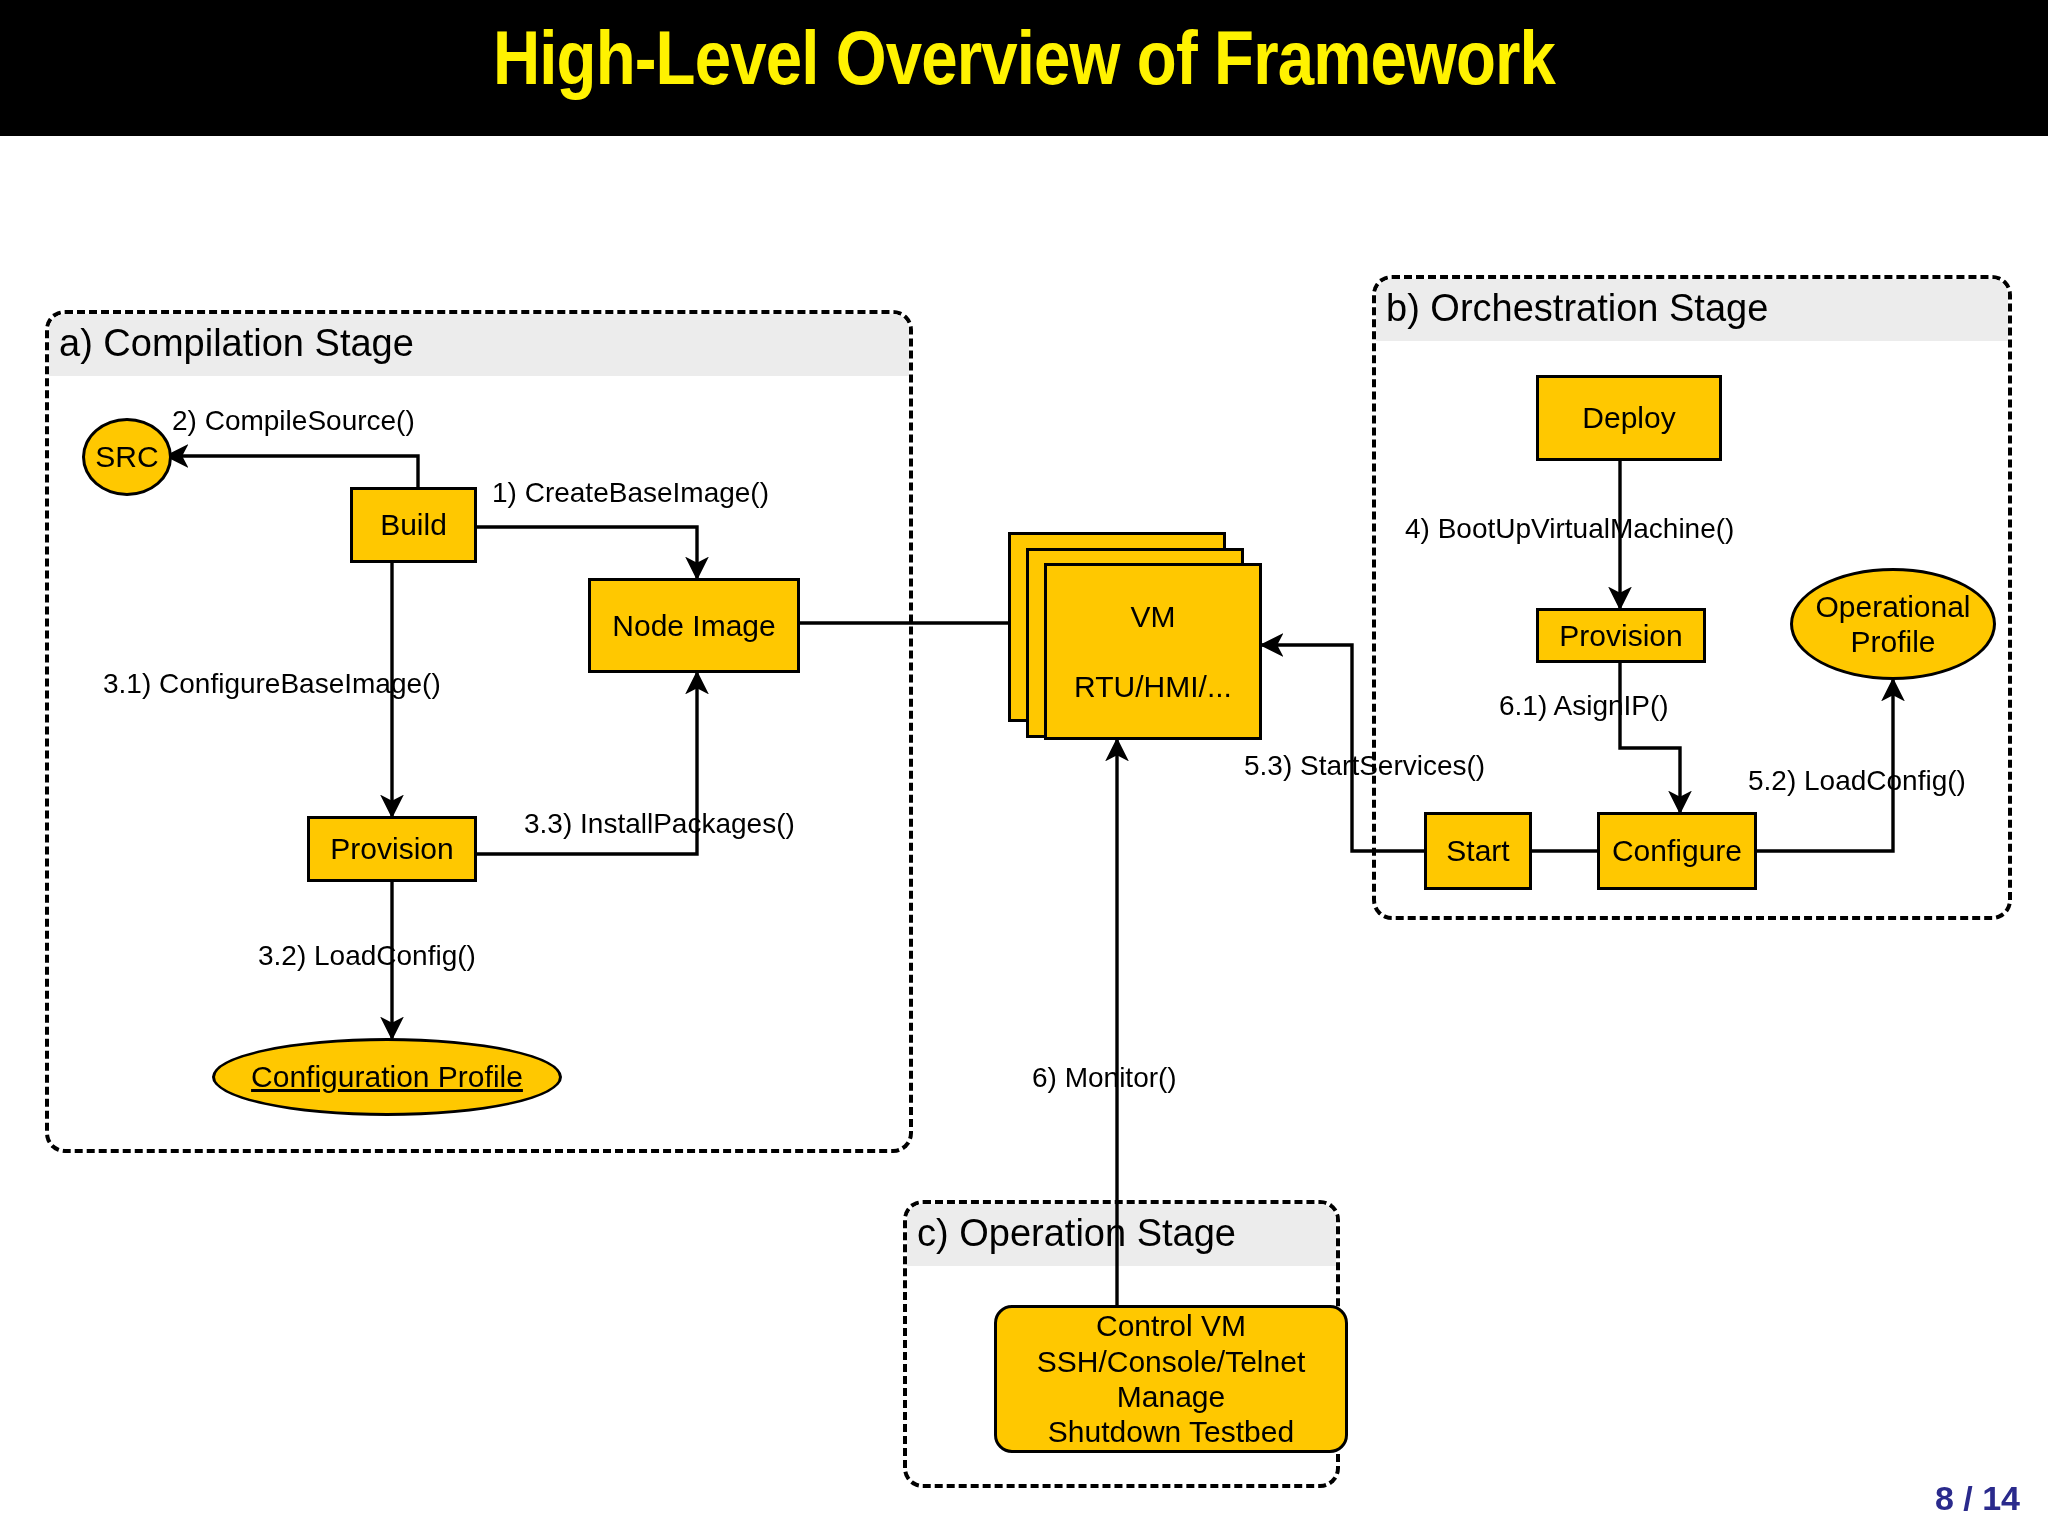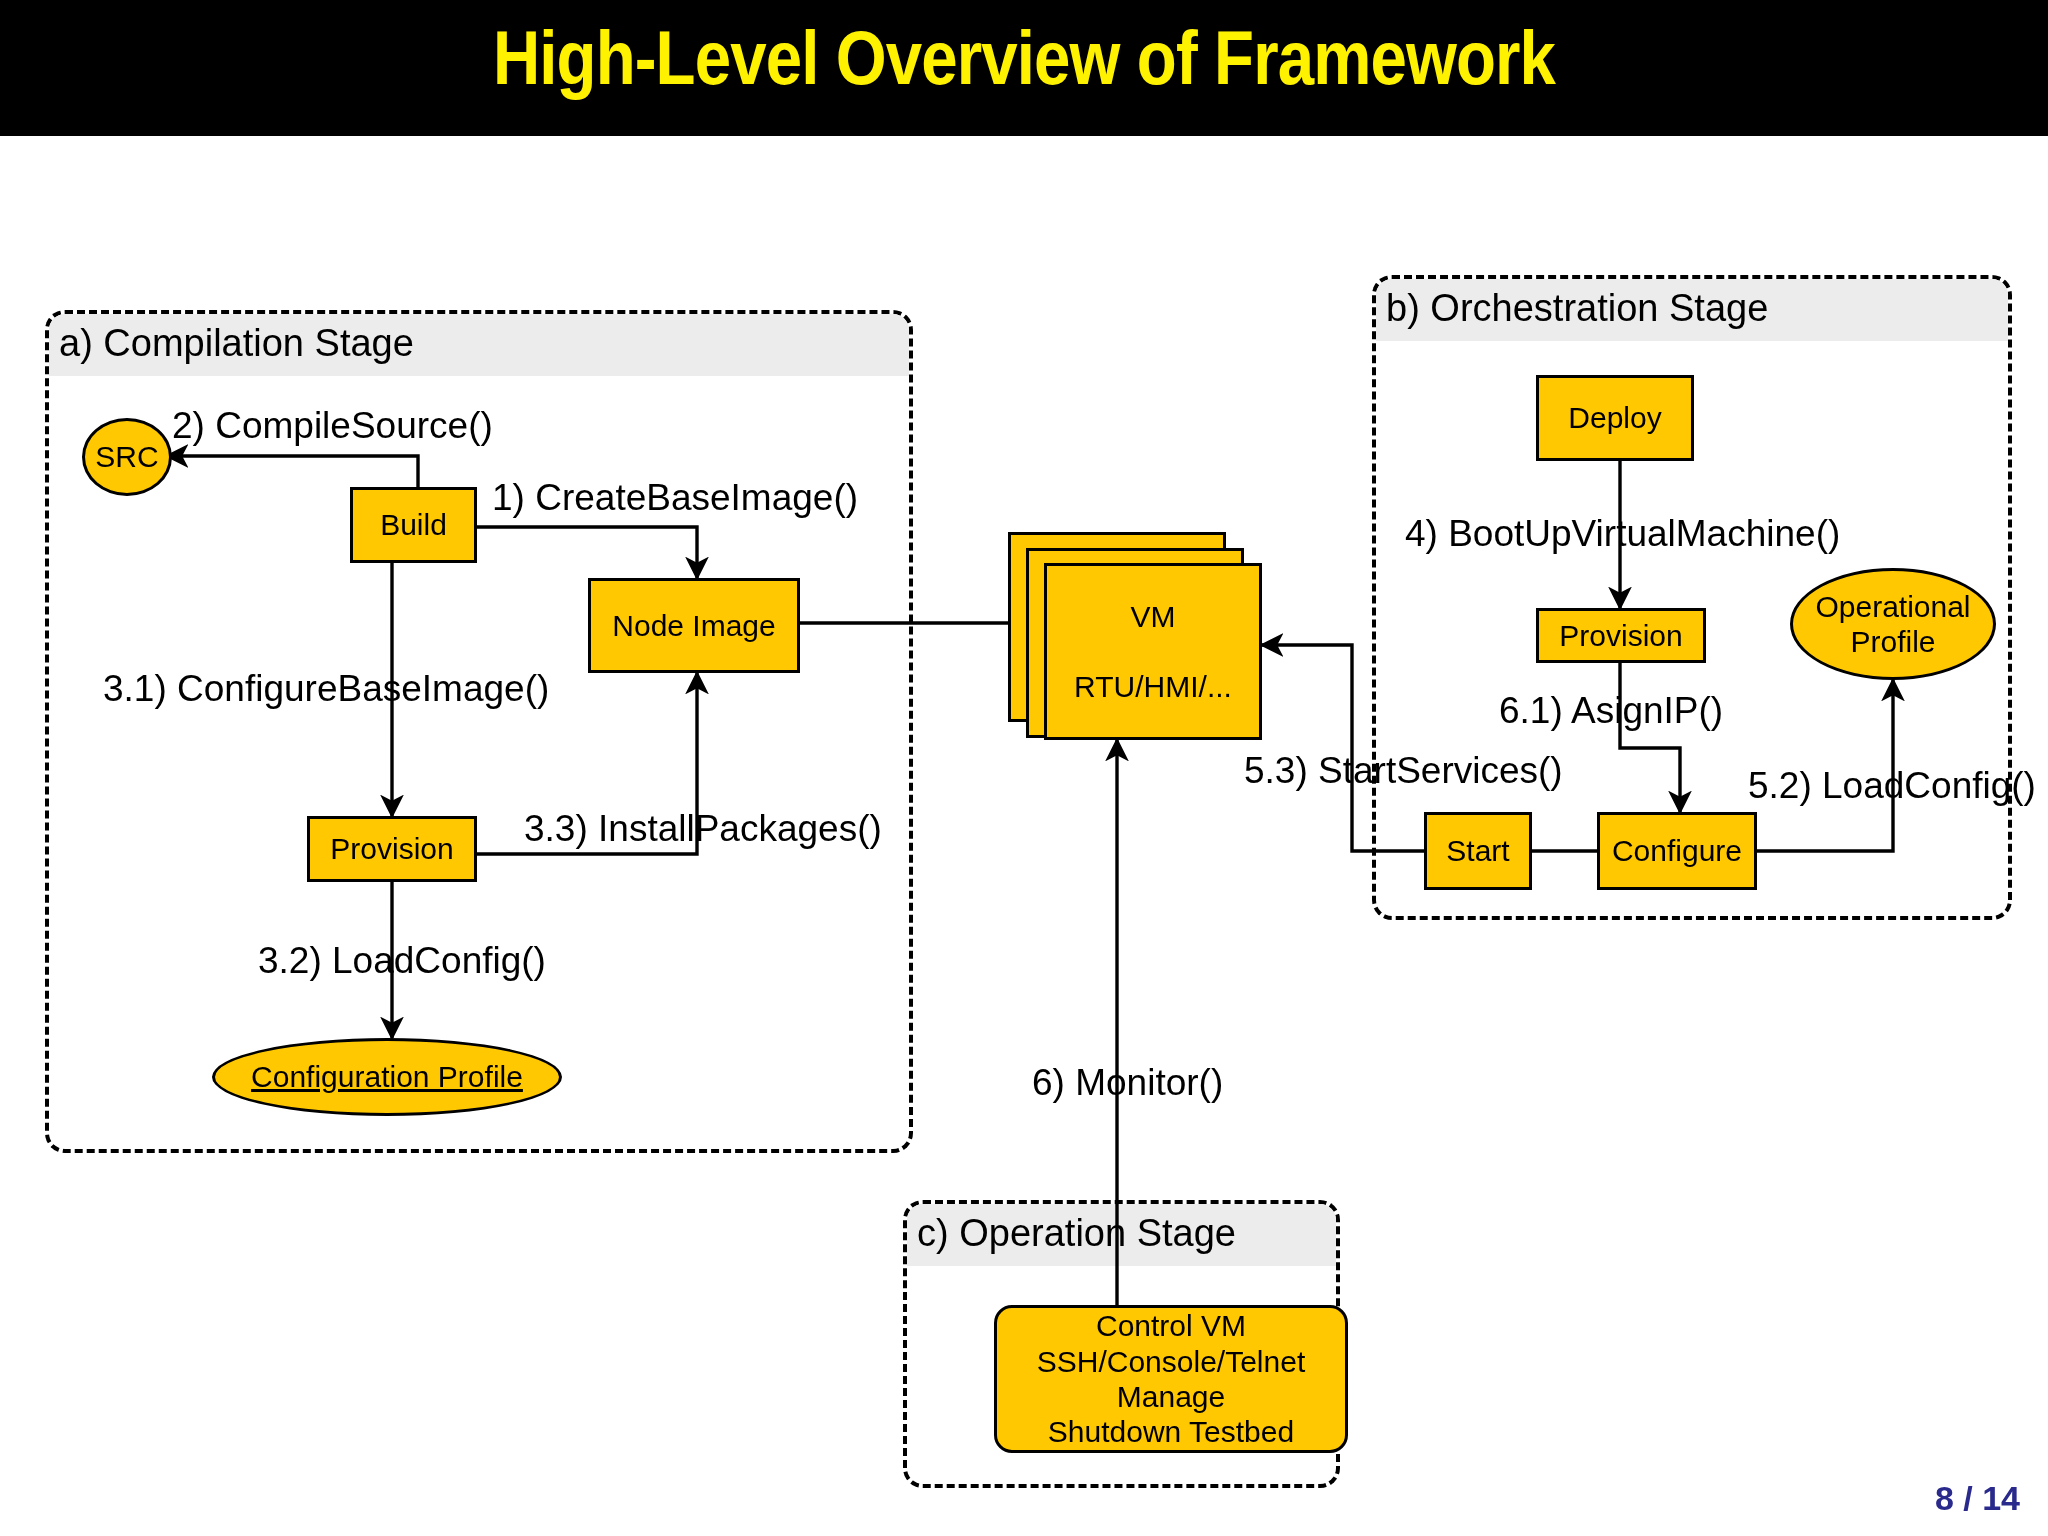--- a/index.html
+++ b/index.html
@@ -67,21 +67,21 @@
   .vmcard{
     position:absolute;
     background:#FFC800;
     border:3px solid #000;
     box-sizing:border-box;
   }
 
   
   .elabel{
     position:absolute;
-    font-size:37px;color:#000;
+    font-size:28px;color:#000;
     white-space:nowrap;
     background:transparent;
   }
 
   
   #wires{position:absolute;left:0;top:0;width:2048px;height:1536px;pointer-events:none;}
 
   
   .pagenum{
     position:absolute;right:28px;bottom:18px;
@@ -169,21 +169,21 @@
     <span>Configuration Profile</span>
   </div>
 
   <div class="vmcard" style="left:1008px;top:532px;width:218px;height:190px;"></div>
   <div class="vmcard" style="left:1026px;top:548px;width:218px;height:190px;"></div>
   <div class="node" style="left:1044px;top:563px;width:218px;height:177px;flex-direction:column;justify-content:center;gap:34px;">
     <span>VM</span>
     <span>RTU/HMI/...</span>
   </div>
 
-  <div class="node" style="left:1536px;top:375px;width:158px;height:86px;">
+  <div class="node" style="left:1536px;top:375px;width:186px;height:86px;">
     <span>Deploy</span>
   </div>
 
   <div class="node" style="left:1536px;top:608px;width:170px;height:55px;">
     <span>Provision</span>
   </div>
 
   <div class="node oval" style="left:1790px;top:568px;width:206px;height:112px;flex-direction:column;">
     <span>Operational</span>
     <span>Profile</span>

